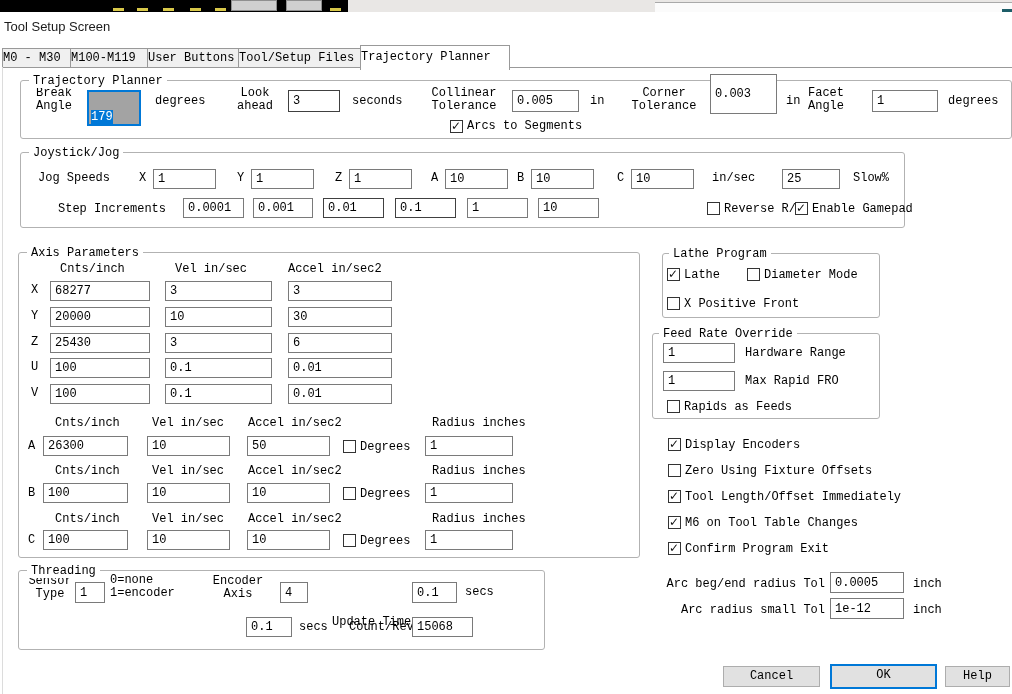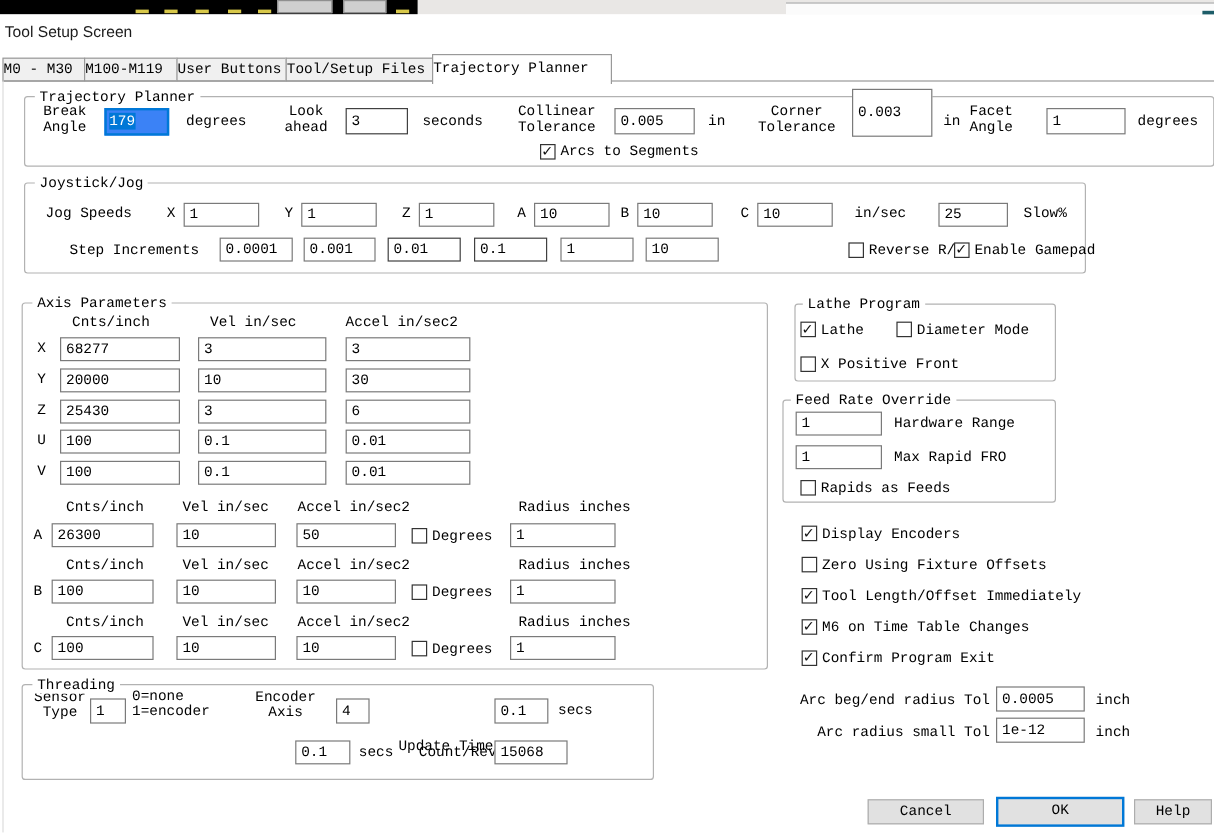--- a/index.html
+++ b/index.html
@@ -26,22 +26,22 @@
   .grp{position:absolute;border:1px solid #b2b2b2;border-radius:3px;box-sizing:border-box;}
   .grplbl{position:absolute;background:#fff;padding:0 4px;white-space:pre;z-index:2;}
   
   .lbl{position:absolute;white-space:pre-line;line-height:13px;}
   .ctr{text-align:center;}
   
   .field{position:absolute;background:#fff;border:1px solid #7a7a7a;box-sizing:border-box;
          font-family:"Liberation Mono","DejaVu Sans Mono",monospace;font-size:12px;color:#000;
          padding:1px 4px;margin:0;line-height:16px;}
   .field.dark{border-color:#404040;}
-  .fdiv{position:absolute;background:#3b82f6;border:2px solid #0078d7;box-sizing:border-box;
-        padding:0 2px;line-height:19px;}
+  .fdiv{position:absolute;background:#a3a3a3;border:2px solid #0078d7;box-sizing:border-box;
+        padding:16px 2px;line-height:19px;}
   .sel{background:#0078d7;color:#fff;}
   
   .cb{position:absolute;width:13px;height:13px;background:#fff;border:1px solid #333;box-sizing:border-box;}
   .cb.on::before{content:"\2713";position:absolute;left:0px;top:-2px;font-family:"DejaVu Sans",sans-serif;
                  font-size:12px;font-weight:bold;color:#111;}
   
   .btn{position:absolute;background:#e1e1e1;border:1px solid #adadad;box-sizing:border-box;
        text-align:center;font-family:"Liberation Mono","DejaVu Sans Mono",monospace;font-size:12px;
        line-height:18px;cursor:default;}
   .btn.def{border:2px solid #0078d7;line-height:19px;}
@@ -225,21 +225,21 @@
     <div class="cb" style="left:667px;top:388px"></div>
     <div class="lbl" style="left:684px;top:389px">Rapids as Feeds</div>
 
     <div class="cb on" style="left:668px;top:426px"></div>
     <div class="lbl" style="left:685px;top:427px">Display Encoders</div>
     <div class="cb" style="left:668px;top:452px"></div>
     <div class="lbl" style="left:685px;top:453px">Zero Using Fixture Offsets</div>
     <div class="cb on" style="left:668px;top:478px"></div>
     <div class="lbl" style="left:685px;top:479px">Tool Length/Offset Immediately</div>
     <div class="cb on" style="left:668px;top:504px"></div>
-    <div class="lbl" style="left:685px;top:505px">M6 on Time Table Changes</div>
+    <div class="lbl" style="left:685px;top:505px">M6 on Tool Table Changes</div>
     <div class="cb on" style="left:668px;top:530px"></div>
     <div class="lbl" style="left:685px;top:531px">Confirm Program Exit</div>
 
     <div class="lbl" style="left:666px;top:566px;width:159px;text-align:right">Arc beg/end radius Tol</div>
     <input class="field" style="left: 830px; top: 560px; width: 74px; height: 21px;" value="0.0005">
     <div class="lbl" style="left:913px;top:566px">inch</div>
     <div class="lbl" style="left:666px;top:592px;width:159px;text-align:right">Arc radius small Tol</div>
     <input class="field" style="left: 830px; top: 586px; width: 74px; height: 21px;" value="1e-12">
     <div class="lbl" style="left:913px;top:592px">inch</div>
 

